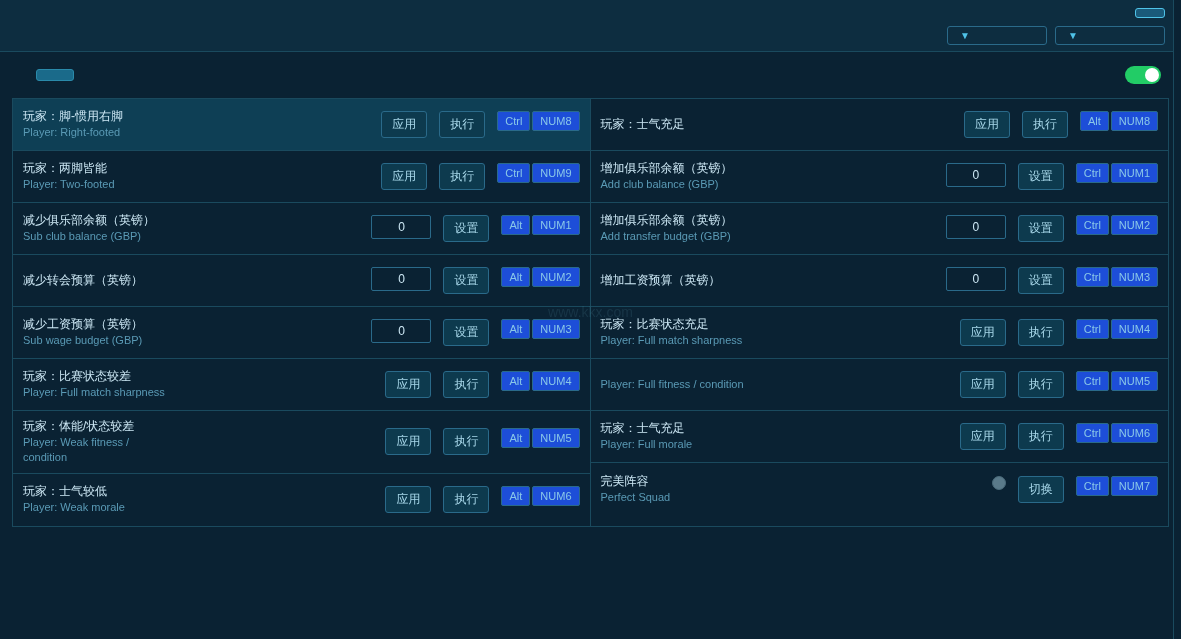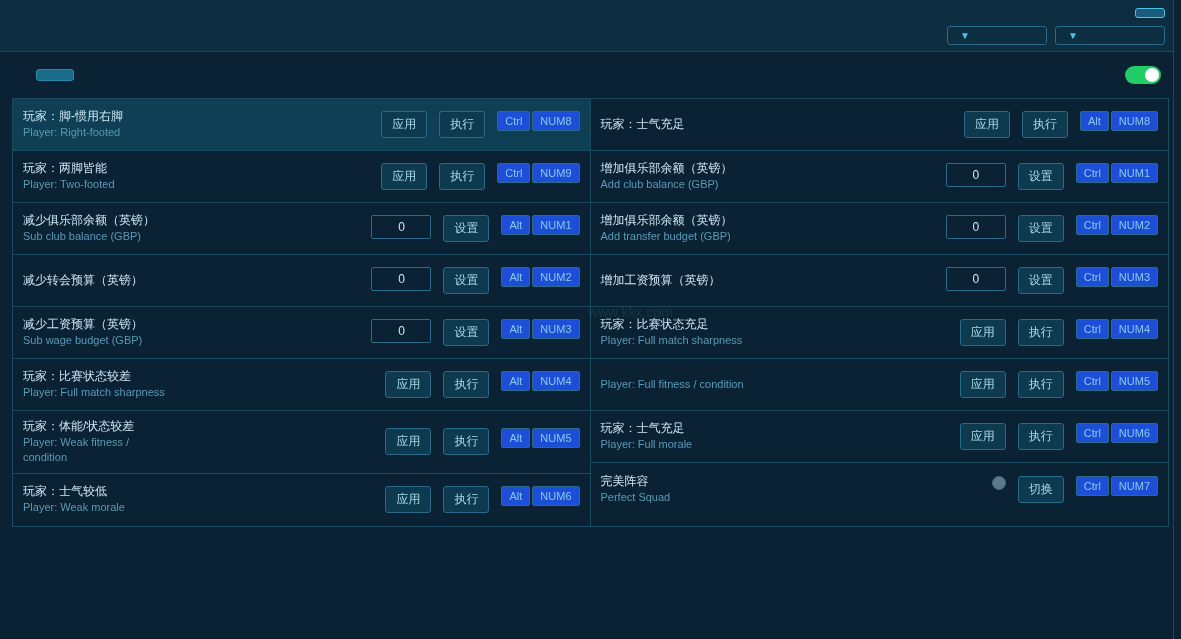--- a/index.html
+++ b/index.html
@@ -244,21 +244,20 @@
     .watermark {
       position: absolute;
       top: 50%;
       left: 50%;
       transform: translate(-50%, -50%);
       color: rgba(100,160,180,0.15);
       font-size: 14px;
       pointer-events: none;
       z-index: 10;
       white-space: nowrap;
-      margin-left: 40px;
     }
   </style>
 </head>
 <body>
 
 <div class="header">
   <div class="header-left">
     <div class="title-cn"></div>
     <div class="title-en"></div>
   </div>

